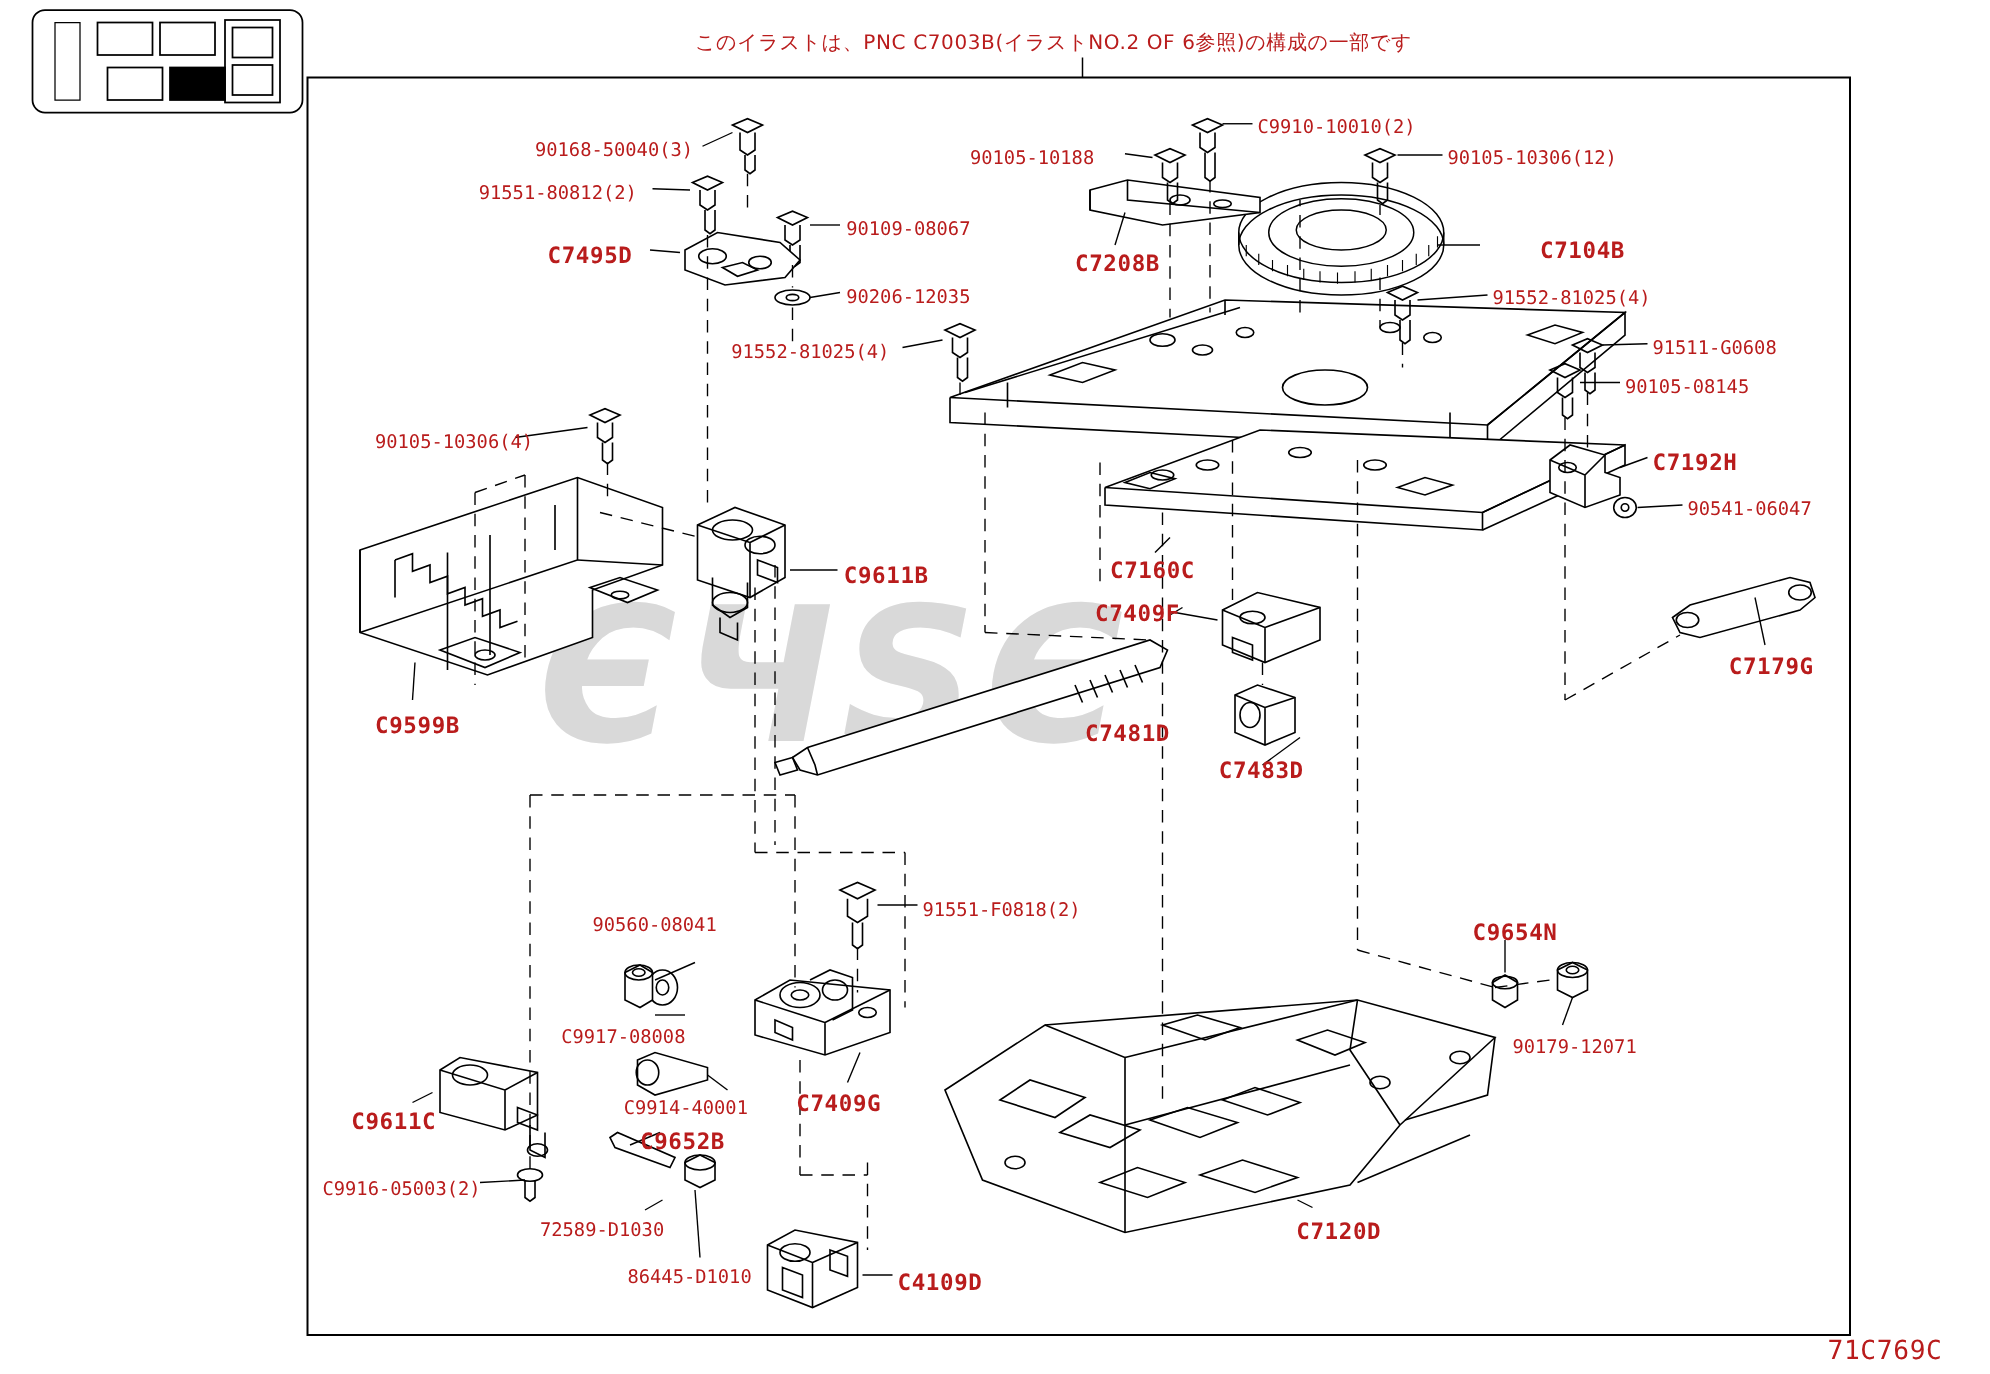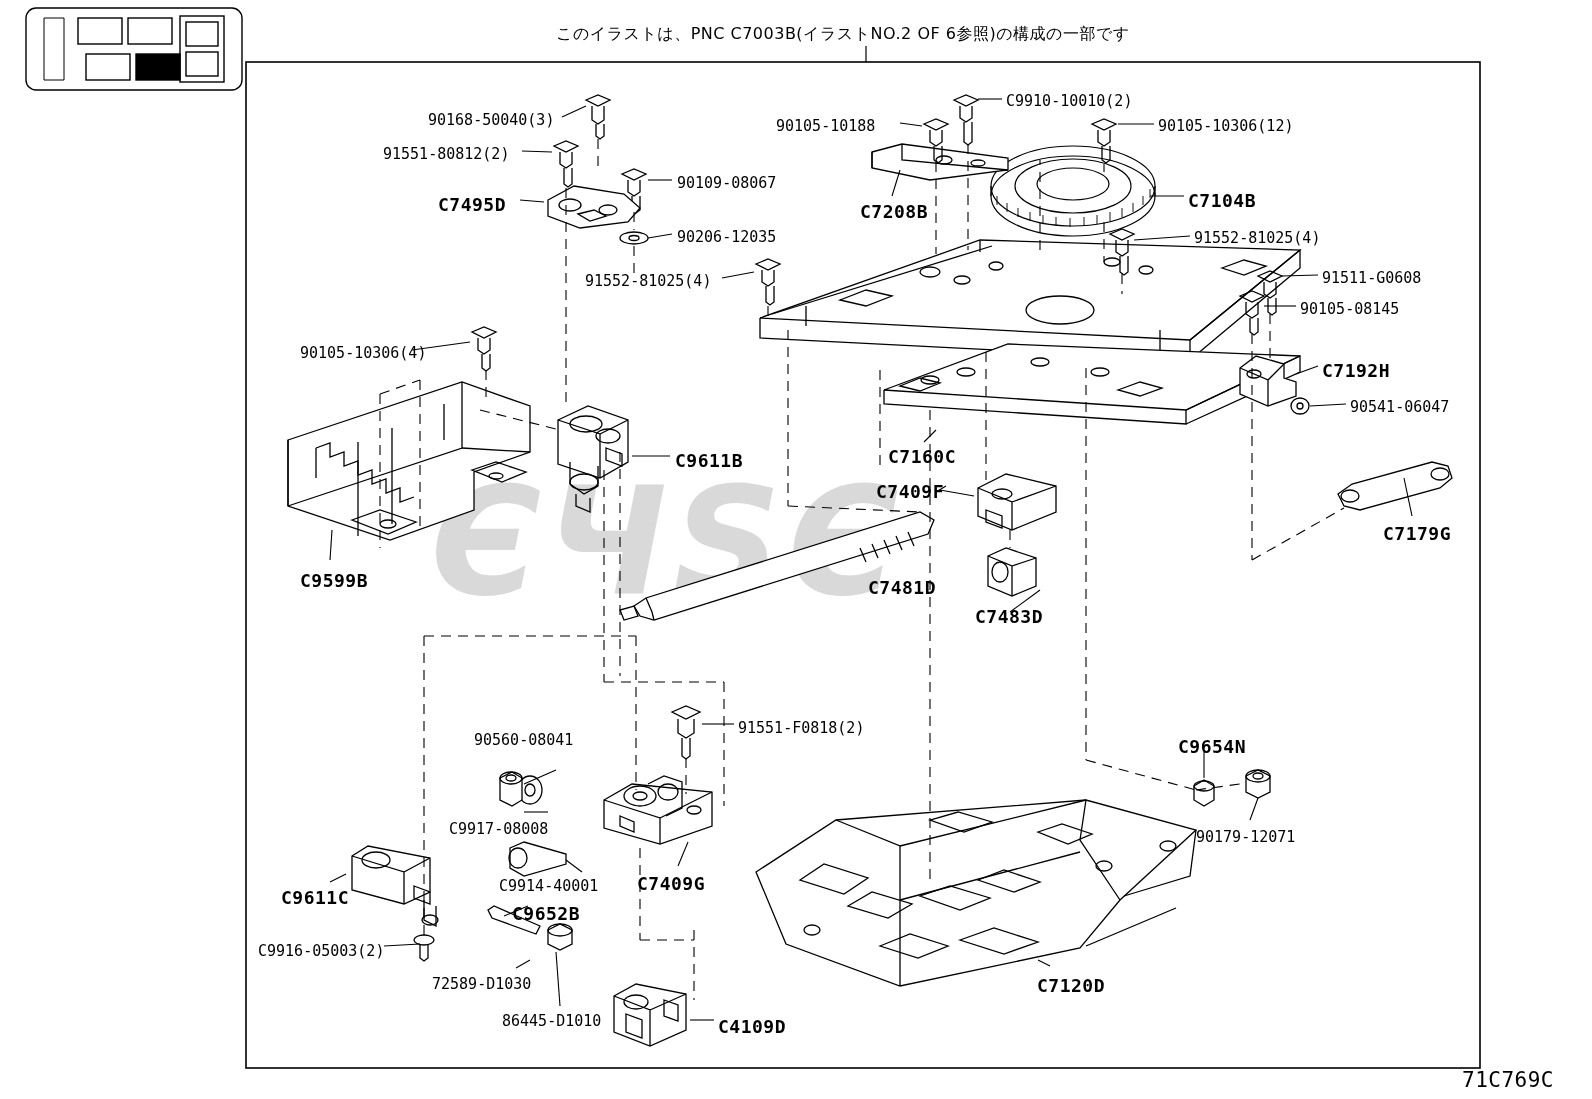--- a/index.html
+++ b/index.html
@@ -26,21 +26,21 @@
     left: 0; top: 0;
     width: 1592px;
     height: 1099px;
   }
   .lbl {
     position: absolute;
     font-family: "DejaVu Sans Mono", "Liberation Mono", monospace;
     font-size: 15px;
     letter-spacing: 0px;
     white-space: nowrap;
-    color: #000000;
+    color: #b91c1c;
   }
   .lbl.big {
     font-size: 18px;
     font-weight: 700;
     letter-spacing: 0.5px;
   }
   .lbl.jp {
     font-family: "DejaVu Sans", "Liberation Sans", sans-serif;
     font-size: 16px;
     letter-spacing: 0.5px;
@@ -465,21 +465,21 @@
       <div class="lbl" style="left: 428px; top: 111px;">90168-50040(3)</div>
       <div class="lbl" style="left: 383px; top: 145px;">91551-80812(2)</div>
       <div class="lbl" style="left: 677px; top: 174px; text-align: center;">90109-08067</div>
       <div class="lbl big" style="left: 438px; top: 194px;">C7495D</div>
       <div class="lbl" style="left: 677px; top: 228px;">90206-12035</div>
       <div class="lbl" style="left: 585px; top: 272px;">91552-81025(4)</div>
       <div class="lbl" style="left: 776px; top: 117px;">90105-10188</div>
       <div class="lbl" style="left: 1006px; top: 92px;">C9910-10010(2)</div>
       <div class="lbl" style="left: 1158px; top: 117px;">90105-10306(12)</div>
       <div class="lbl big" style="left: 860px; top: 201px;">C7208B</div>
-      <div class="lbl big" style="left: 1188px; top: 190px;">C7104B</div>
+      <div class="lbl big" style="left: 1232px; top: 190px;">C7104B</div>
       <div class="lbl" style="left: 1194px; top: 229px;">91552-81025(4)</div>
       <div class="lbl" style="left: 1322px; top: 269px;">91511-G0608</div>
       <div class="lbl" style="left: 1300px; top: 300px;">90105-08145</div>
       <div class="lbl big" style="left: 1322px; top: 360px;">C7192H</div>
       <div class="lbl" style="left: 1350px; top: 398px;">90541-06047</div>
       <div class="lbl" style="left: 300px; top: 344px;">90105-10306(4)</div>
       <div class="lbl big" style="left: 300px; top: 570px;">C9599B</div>
       <div class="lbl big" style="left: 675px; top: 450px;">C9611B</div>
       <div class="lbl big" style="left: 888px; top: 446px;">C7160C</div>
       <div class="lbl big" style="left: 876px; top: 481px;">C7409F</div>
@@ -492,16 +492,16 @@
       <div class="lbl" style="left: 499px; top: 877px;">C9914-40001</div>
       <div class="lbl big" style="left: 637px; top: 873px;">C7409G</div>
       <div class="lbl big" style="left: 512px; top: 903px;">C9652B</div>
       <div class="lbl big" style="left: 281px; top: 887px;">C9611C</div>
       <div class="lbl" style="left: 258px; top: 942px;">C9916-05003(2)</div>
       <div class="lbl" style="left: 432px; top: 975px;">72589-D1030</div>
       <div class="lbl" style="left: 502px; top: 1012px;">86445-D1010</div>
       <div class="lbl big" style="left: 718px; top: 1016px;">C4109D</div>
       <div class="lbl big" style="left: 1037px; top: 975px;">C7120D</div>
       <div class="lbl big" style="left: 1178px; top: 736px;">C9654N</div>
-      <div class="lbl" style="left: 1196px; top: 828px;">90179-12071</div>
+      <div class="lbl" style="left: 1196px; top: 828px; padding-left: 14px;">90179-12071</div>
     </div>
 
 </div>
 
 </body></html>

